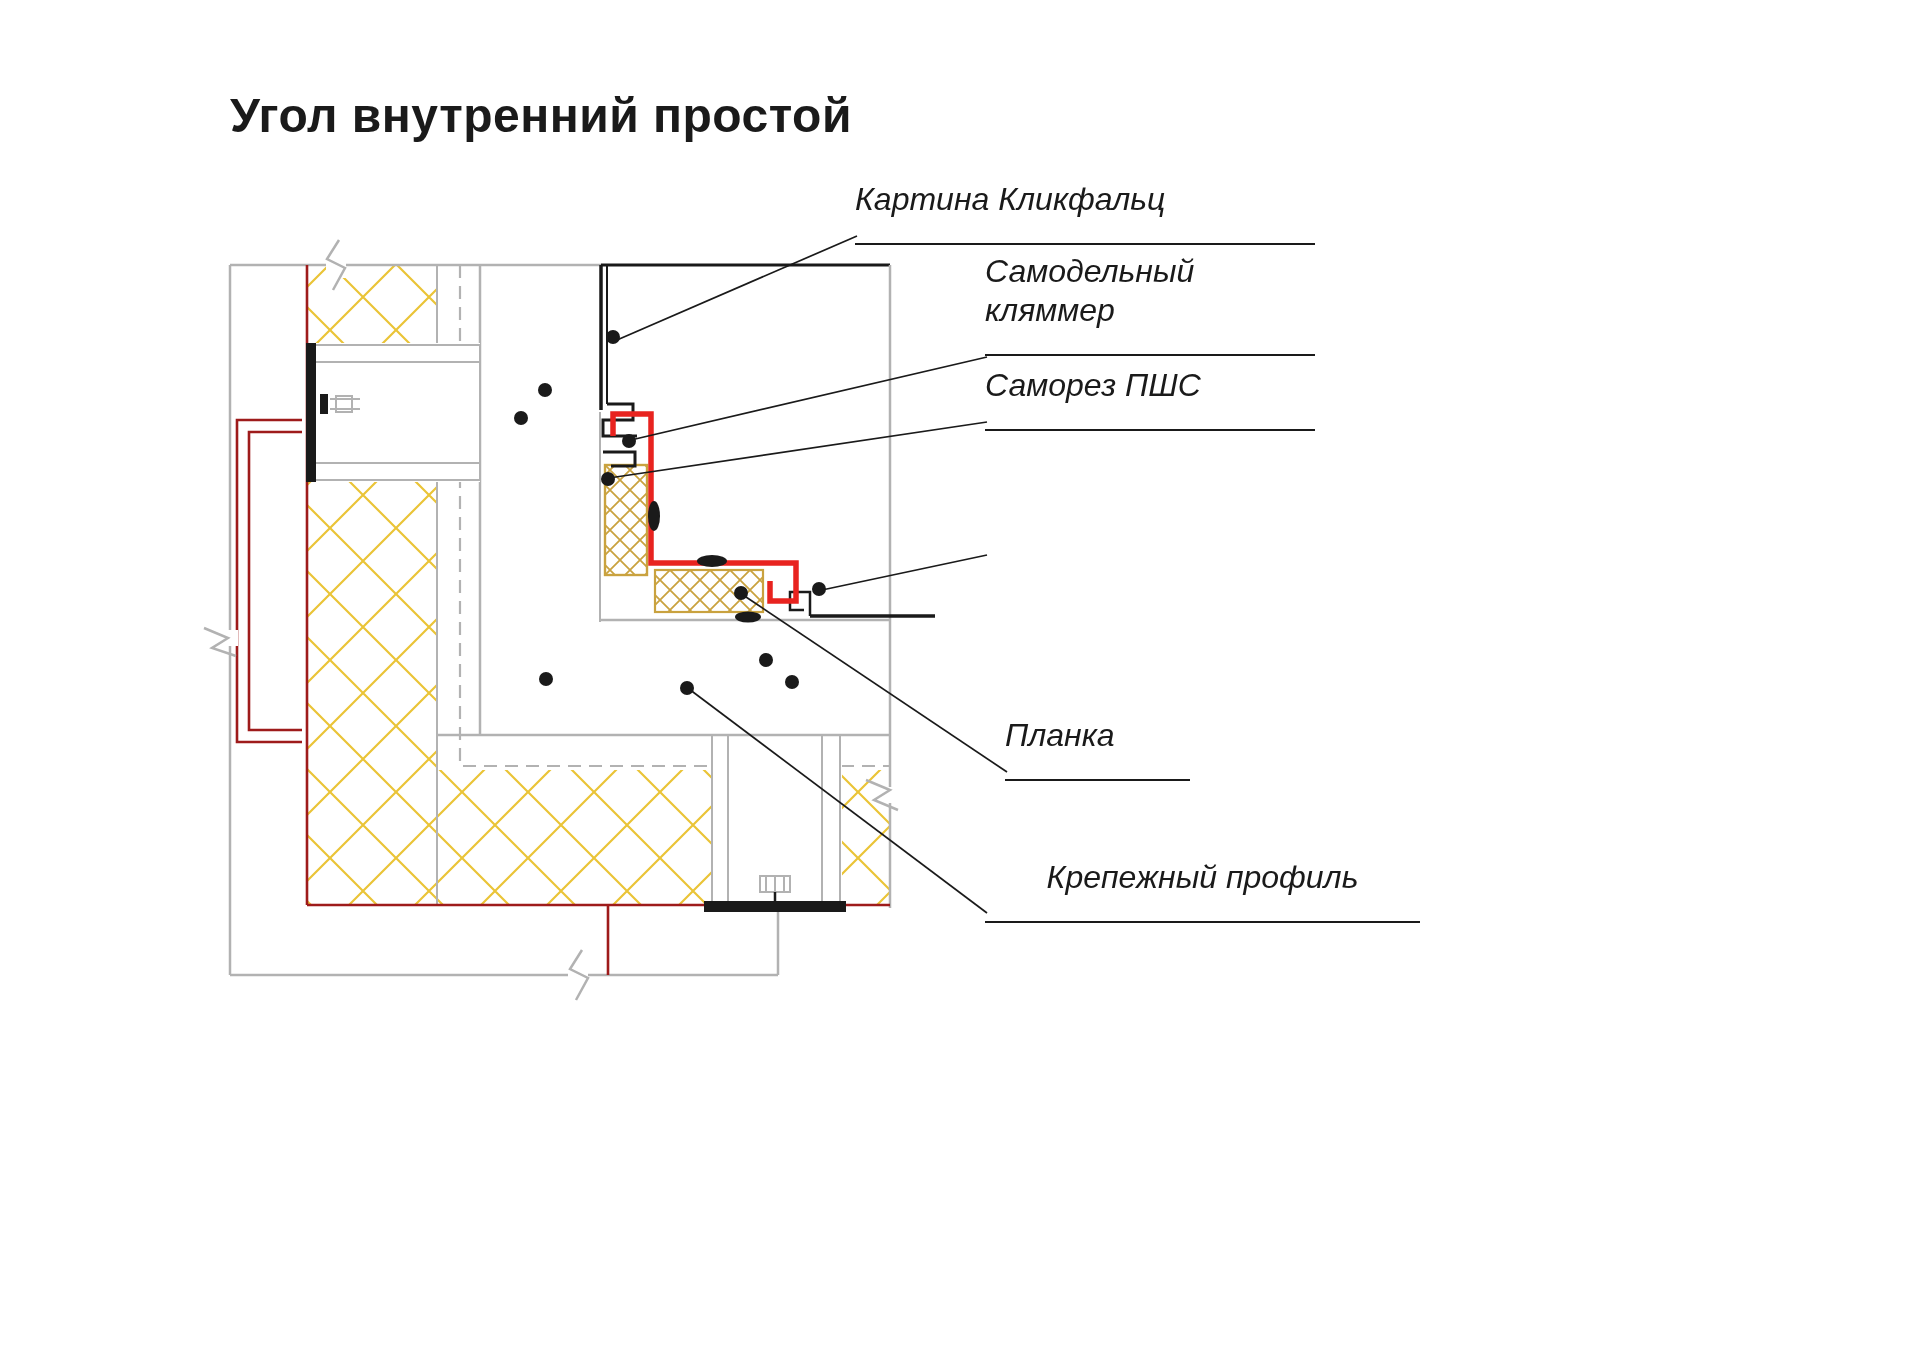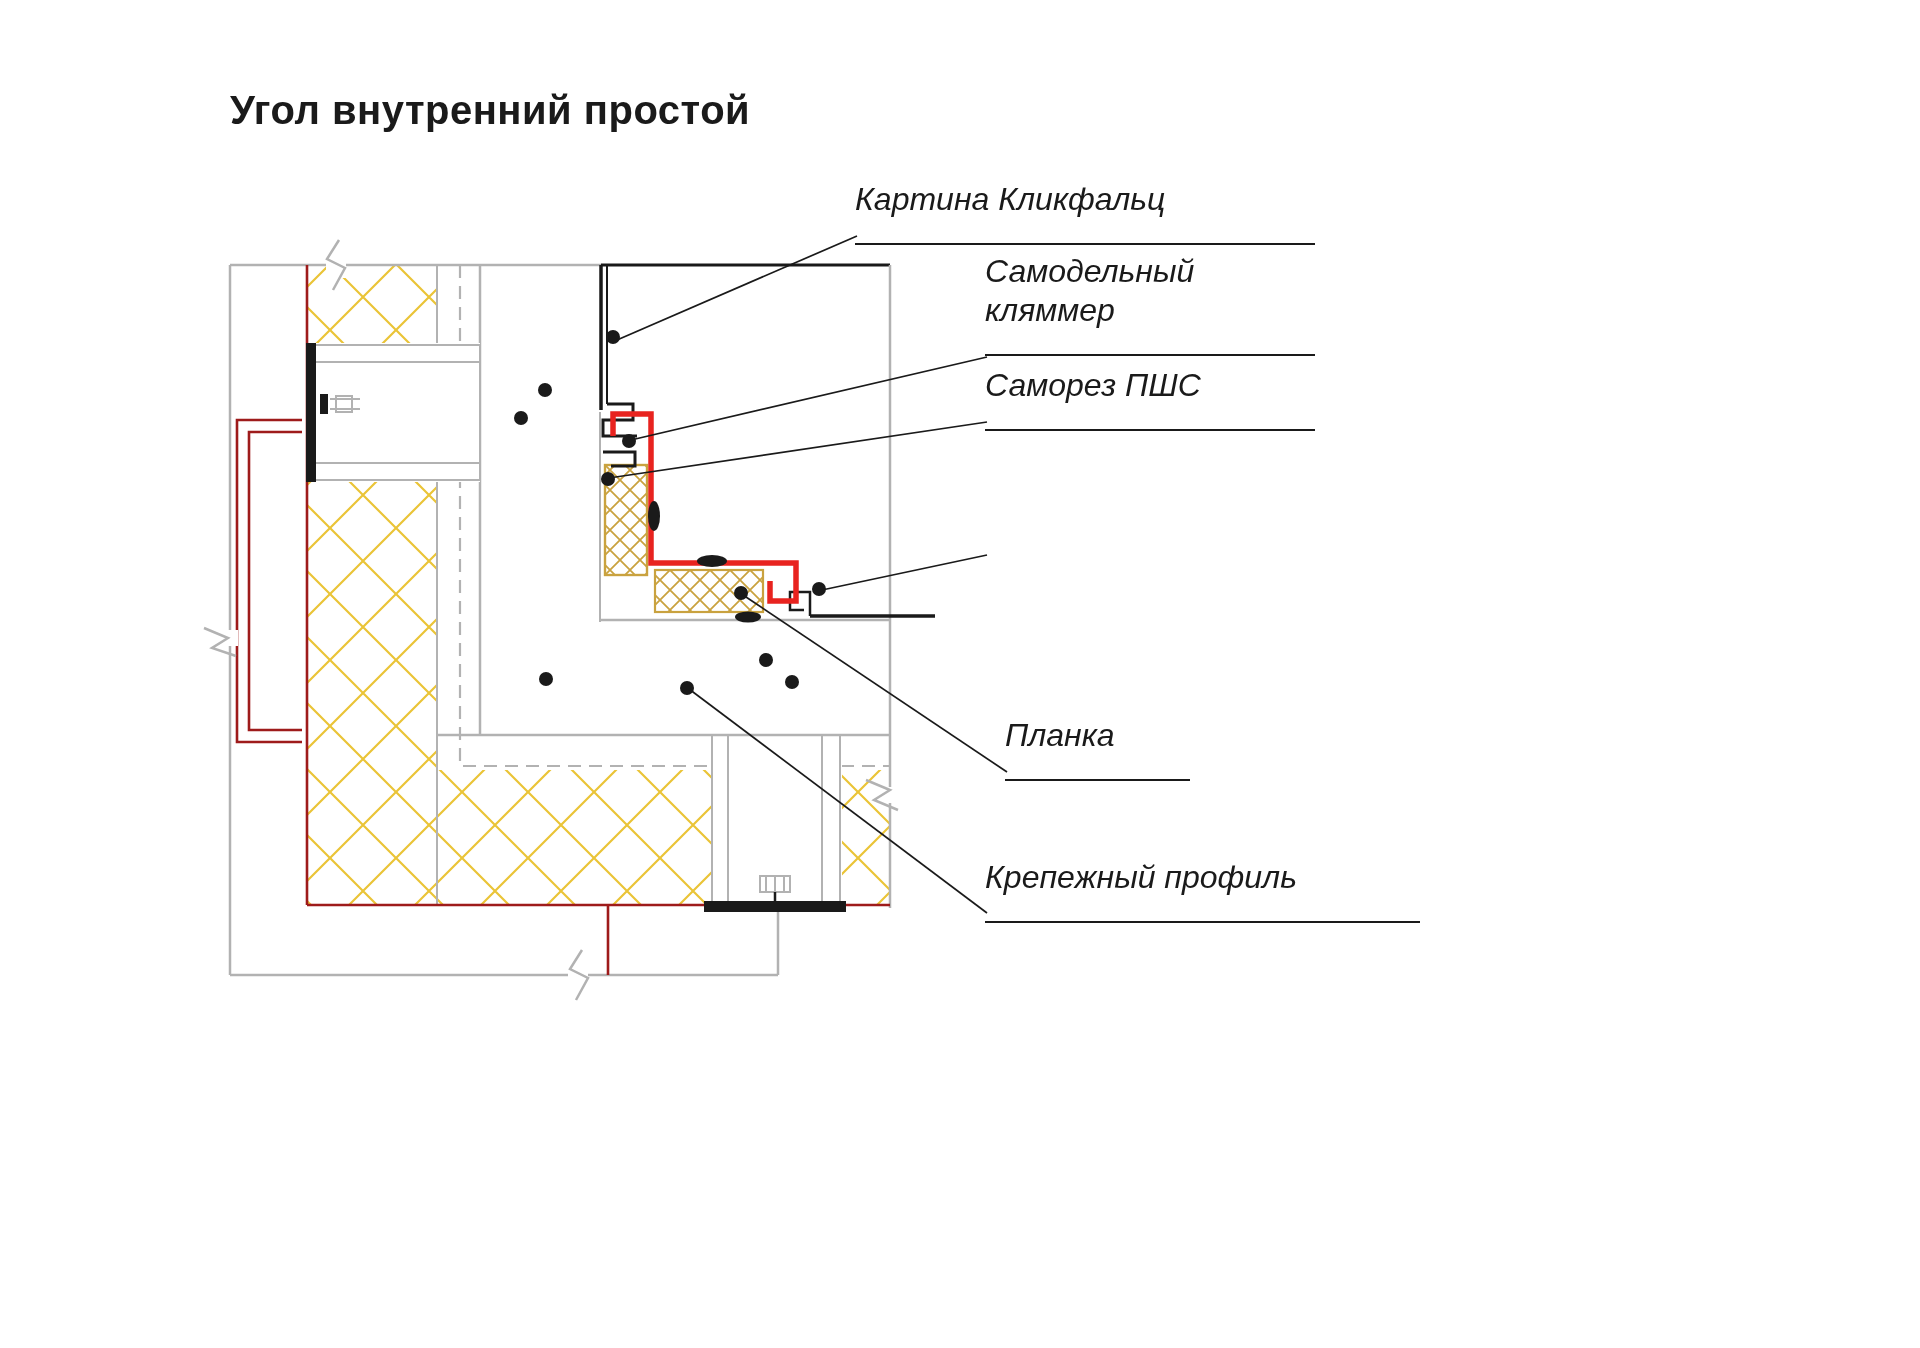--- a/index.html
+++ b/index.html
@@ -10,35 +10,35 @@
     --wood_tan:#c9a23f;
     --ink:#1a1a1a;
   }
   html,body{margin:0;padding:0;background:#fff;}
   #stage{
     position:relative;width:1920px;height:1348px;background:#fff;overflow:hidden;
     font-family:"Liberation Sans",sans-serif;color:var(--ink);
   }
   #title{
     position:absolute;left:230px;top:88px;
-    font-size:40px;font-weight:700;letter-spacing:.5px;color:var(--ink);
+    font-size:48px;font-weight:700;letter-spacing:.5px;color:var(--ink);
   }
   .lbl{
     position:absolute;
     font-style:italic;font-size:32px;line-height:1.22;
     color:var(--ink);
     border-bottom:2.5px solid var(--ink);
     padding-bottom:24px;
   }
   #lbl-kartina{left:855px;top:180px;width:460px;}
   #lbl-klyammer{left:985px;top:252px;width:330px;}
   #lbl-samorez{left:985px;top:366px;width:330px;}
   #lbl-planka{left:985px;top:486px;width:330px;}
   #lbl-brusok{left:1005px;top:716px;width:185px;}
-  #lbl-profil{left:985px;top:858px;width:435px;}
+  #lbl-profil{left:985px;top:858px;width:435px;text-align:center;}
   svg{position:absolute;left:0;top:0;}
   .g{stroke:var(--outline_gray);stroke-width:2.5;fill:none;}
   .g2{stroke:var(--outline_gray);stroke-width:2;fill:none;}
   .dash{stroke:var(--outline_gray);stroke-width:2.2;fill:none;stroke-dasharray:13 8;}
   .dr{stroke:var(--profile_dark_red);stroke-width:2.6;fill:none;}
   .fr{stroke:var(--flashing_red);stroke-width:5.5;fill:none;stroke-linejoin:miter;}
   .blk{stroke:var(--ink);fill:none;}
   .wood{stroke:var(--wood_tan);stroke-width:2.2;}
   .hy{stroke:var(--insulation_yellow);stroke-width:2.2;}
   .ld{stroke:var(--ink);stroke-width:1.7;}

